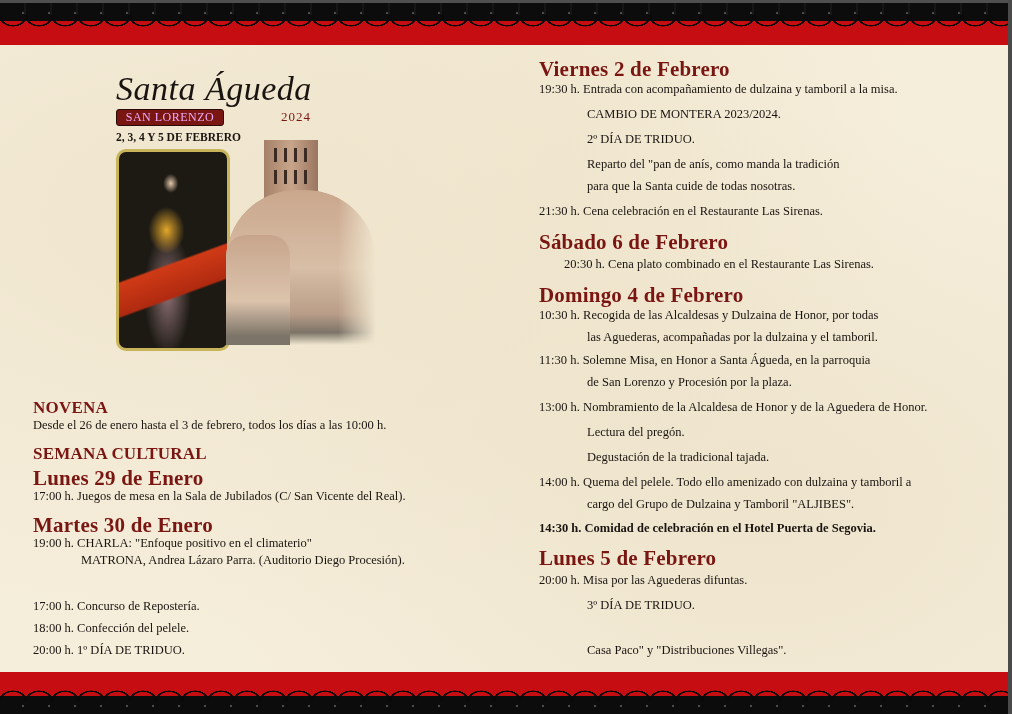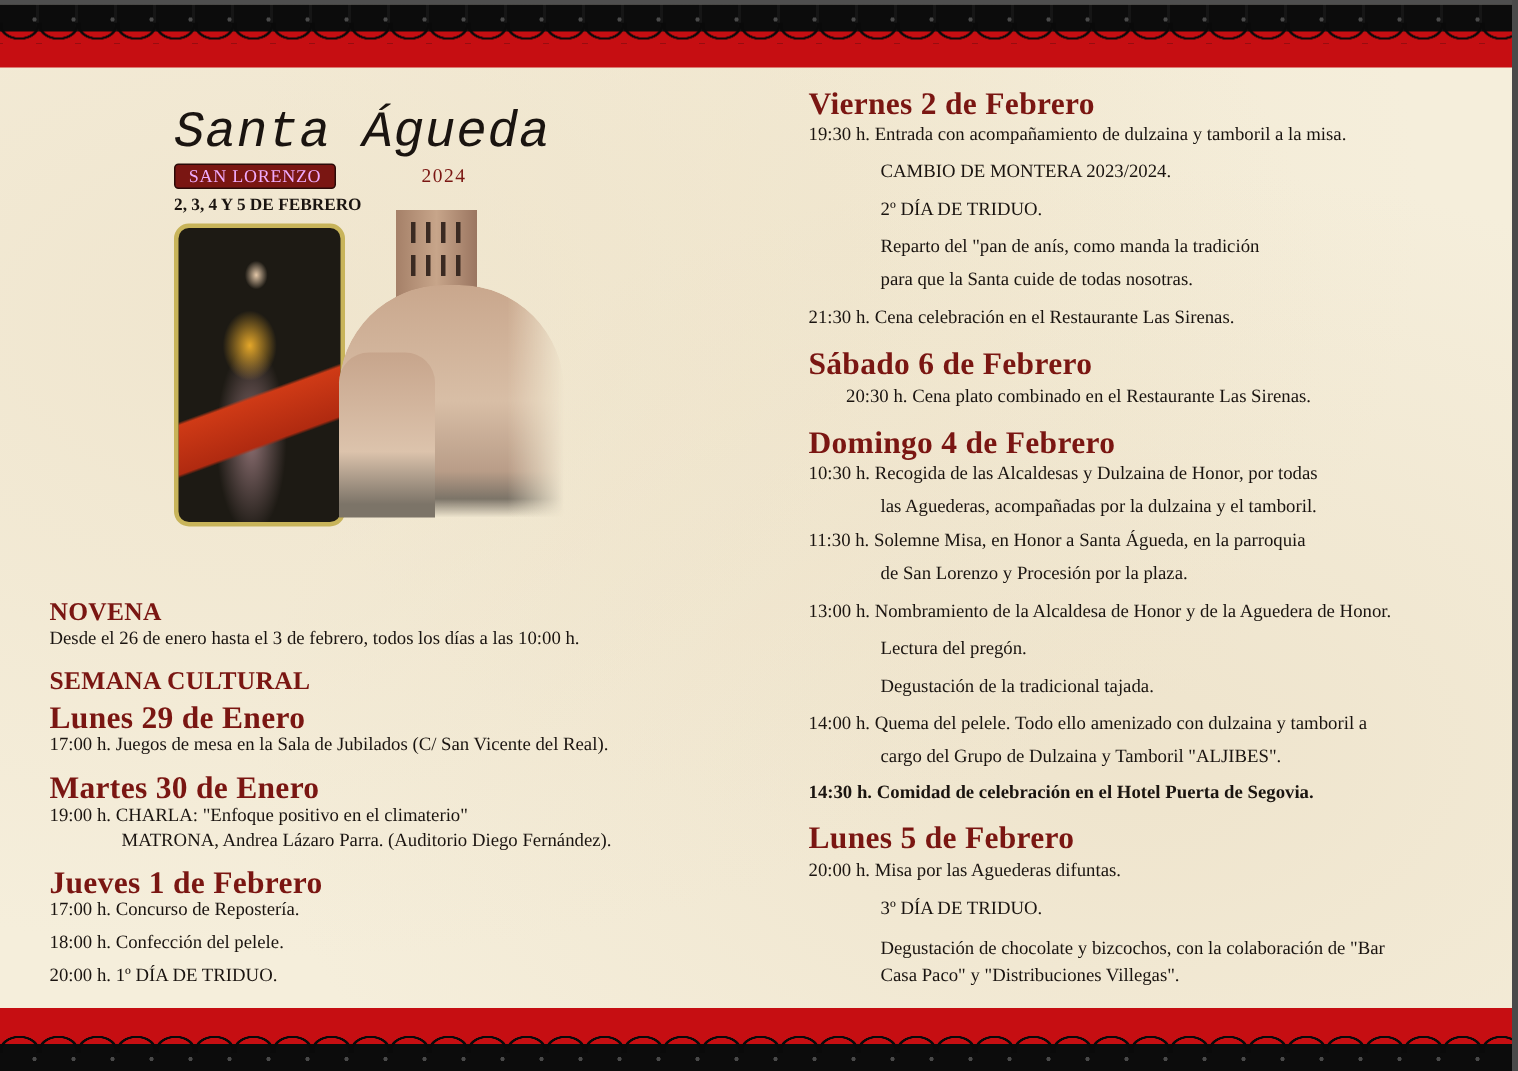--- a/index.html
+++ b/index.html
@@ -36,21 +36,21 @@
   .border-bottom .red { position: absolute; left: 0; top: 0; width: 100%; height: 26px; background: #c60e12; }
   .border-bottom .lace { position: absolute; left: 0; top: 24px; width: 100%; height: 18px; background: #0c0c0c; }
   .border-bottom .lace-dots { position: absolute; left: 0; top: 30px; width: 100%; height: 8px;
       background-image: radial-gradient(circle, #4a4a4a 1.2px, rgba(0,0,0,0) 1.6px);
       background-size: 26px 8px; background-position: 10px 0; }
   .border-bottom .scallop { position: absolute; left: 0; top: 16px; width: 100%; height: 14px;
       background-image: radial-gradient(ellipse 14px 10px at 13px 12px, rgba(0,0,0,0) 11px, #0a0a0a 11.5px, #0a0a0a 13px, rgba(0,0,0,0) 13.5px);
       background-size: 26px 14px; }
 
   
-  .title { position: absolute; left: 116px; top: 72px; font-family: Liberation Mono, monospace; font-size: 34px; line-height: 34px; color: #1a1410; letter-spacing: 0.5px; font-style: italic; }
+  .title { position: absolute; left: 116px; top: 72px; font-family: Liberation Serif, serif; font-size: 34px; line-height: 34px; color: #1a1410; letter-spacing: 0.5px; font-style: italic; }
   .badge { position: absolute; left: 116px; top: 109px; width: 106px; height: 15px; background: #7a1612; border: 1px solid #2b0a08; border-radius: 3px; color: #f0abfc; font-family: "Liberation Serif", serif; font-size: 12px; line-height: 15px; text-align: center; letter-spacing: 0.5px; }
   .year { position: absolute; left: 281px; top: 107px; color: #7a1612; font-family: "Liberation Serif", serif; font-size: 13px; line-height: 19px; letter-spacing: 1px; }
   .dates { position: absolute; left: 116px; top: 131px; font-family: "Liberation Serif", serif; font-weight: bold; font-size: 11.5px; color: #1a1410; }
 
   
   .portrait { position: absolute; left: 116px; top: 149px; width: 108px; height: 196px; border: 3px solid #c8b45a; border-radius: 10px;
     background:
       linear-gradient(160deg, rgba(0,0,0,0) 55%, #cf3a16 56%, #b02a10 70%, rgba(0,0,0,0) 71%),
       radial-gradient(ellipse 20px 26px at 44% 40%, #e4a72a, rgba(0,0,0,0) 90%),
       radial-gradient(ellipse 26px 70px at 45% 72%, #8c6f72, rgba(0,0,0,0) 90%),
@@ -109,23 +109,22 @@
 
   <div class="abs h-day" style="left:33px;top:468px;">Lunes 29 de Enero</div>
   <div class="abs line" style="left:33px;top:489px;">
     <span>17:00 h.</span> <span>Juegos de mesa en la Sala de Jubilados (C/ San Vicente del Real).</span>
   </div>
 
   <div class="abs h-day" style="left:33px;top:515px;">Martes 30 de Enero</div>
   <div class="abs line" style="left:33px;top:536px;">
     <span>19:00 h.</span> <span>CHARLA: "Enfoque positivo en el climaterio"</span>
   </div>
-  <div class="abs line" style="left:81px;top:553px;">MATRONA, Andrea Lázaro Parra.  (Auditorio Diego Fernández).</div>
+  <div class="abs line" style="left:81px;top:553px;">MATRONA, Andrea Lázaro Parra.  (Auditorio Diego Procesión).</div>
 
-  <div class="abs h-day" style="left:33px;top:578px;">Jueves 1 de Febrero</div>
   <div class="abs line" style="left:33px;top:599px;">
     <span>17:00 h.</span> <span>Concurso de Repostería.</span>
   </div>
   <div class="abs line" style="left:33px;top:621px;">
     <span>18:00 h.</span> <span>Confección del pelele.</span>
   </div>
   <div class="abs line" style="left:33px;top:643px;">
     <span>20:00 h.</span> <span>1º DÍA DE TRIDUO.</span>
   </div>
 
@@ -148,21 +147,20 @@
   <div class="abs line" style="left:539px;top:400px;"><span>13:00 h.</span> <span>Nombramiento de la Alcaldesa de Honor y de la Aguedera de Honor.</span></div>
   <div class="abs line" style="left:587px;top:425px;">Lectura del pregón.</div>
   <div class="abs line" style="left:587px;top:450px;">Degustación de la tradicional tajada.</div>
   <div class="abs line" style="left:539px;top:475px;"><span>14:00 h.</span> <span>Quema del pelele. Todo ello amenizado con dulzaina y tamboril a</span></div>
   <div class="abs line" style="left:587px;top:497px;">cargo del Grupo de Dulzaina y Tamboril "ALJIBES".</div>
   <div class="abs line" style="left:539px;top:521px;font-weight:bold;"><span>14:30 h.</span> <span>Comidad de celebración en el Hotel Puerta de Segovia.</span></div>
 
   <div class="abs h-day" style="left:539px;top:548px;">Lunes 5 de Febrero</div>
   <div class="abs line" style="left:539px;top:573px;"><span>20:00 h.</span> <span>Misa por las Aguederas difuntas.</span></div>
   <div class="abs line" style="left:587px;top:598px;">3º DÍA DE TRIDUO.</div>
-  <div class="abs line" style="left:587px;top:625px;">Degustación de chocolate y bizcochos, con la colaboración de "Bar</div>
   <div class="abs line" style="left:587px;top:643px;">Casa Paco" y "Distribuciones Villegas".</div>
 
   <div class="border-bottom">
     <div class="red"></div>
       <div class="lace"></div>
       <div class="lace-dots"></div>
       <div class="scallop"></div>
   </div>
 </div>
 

